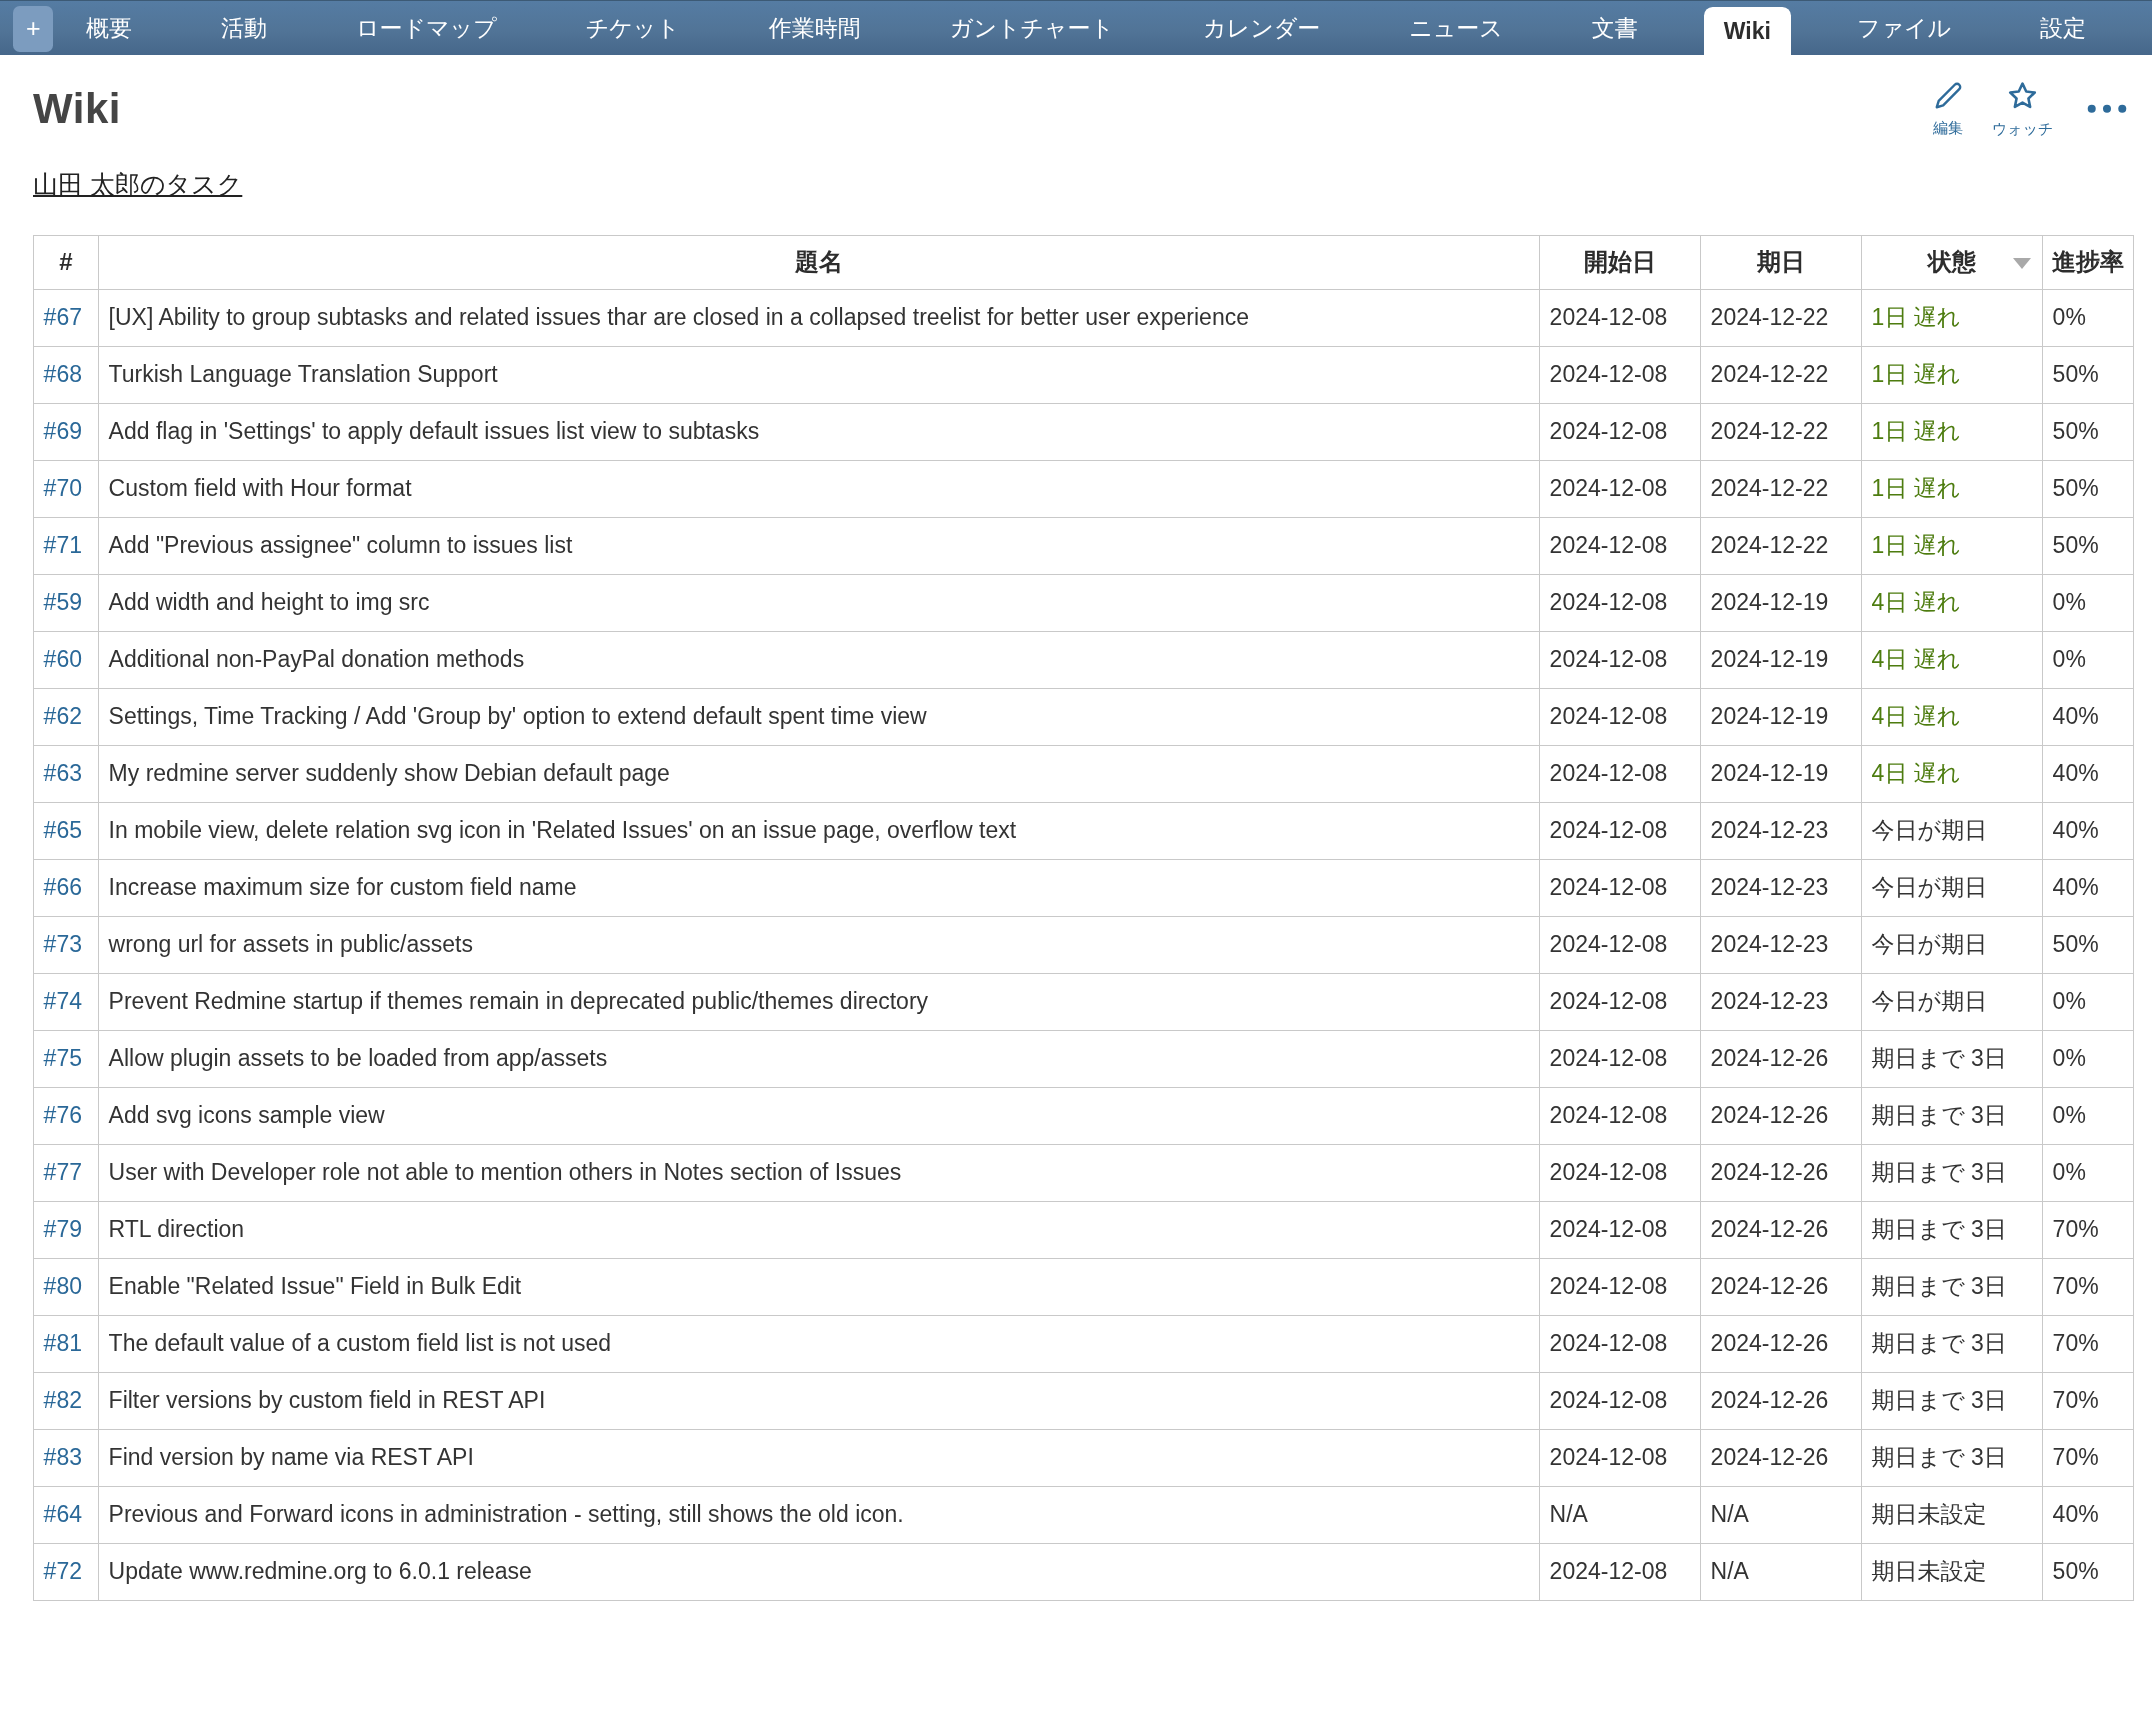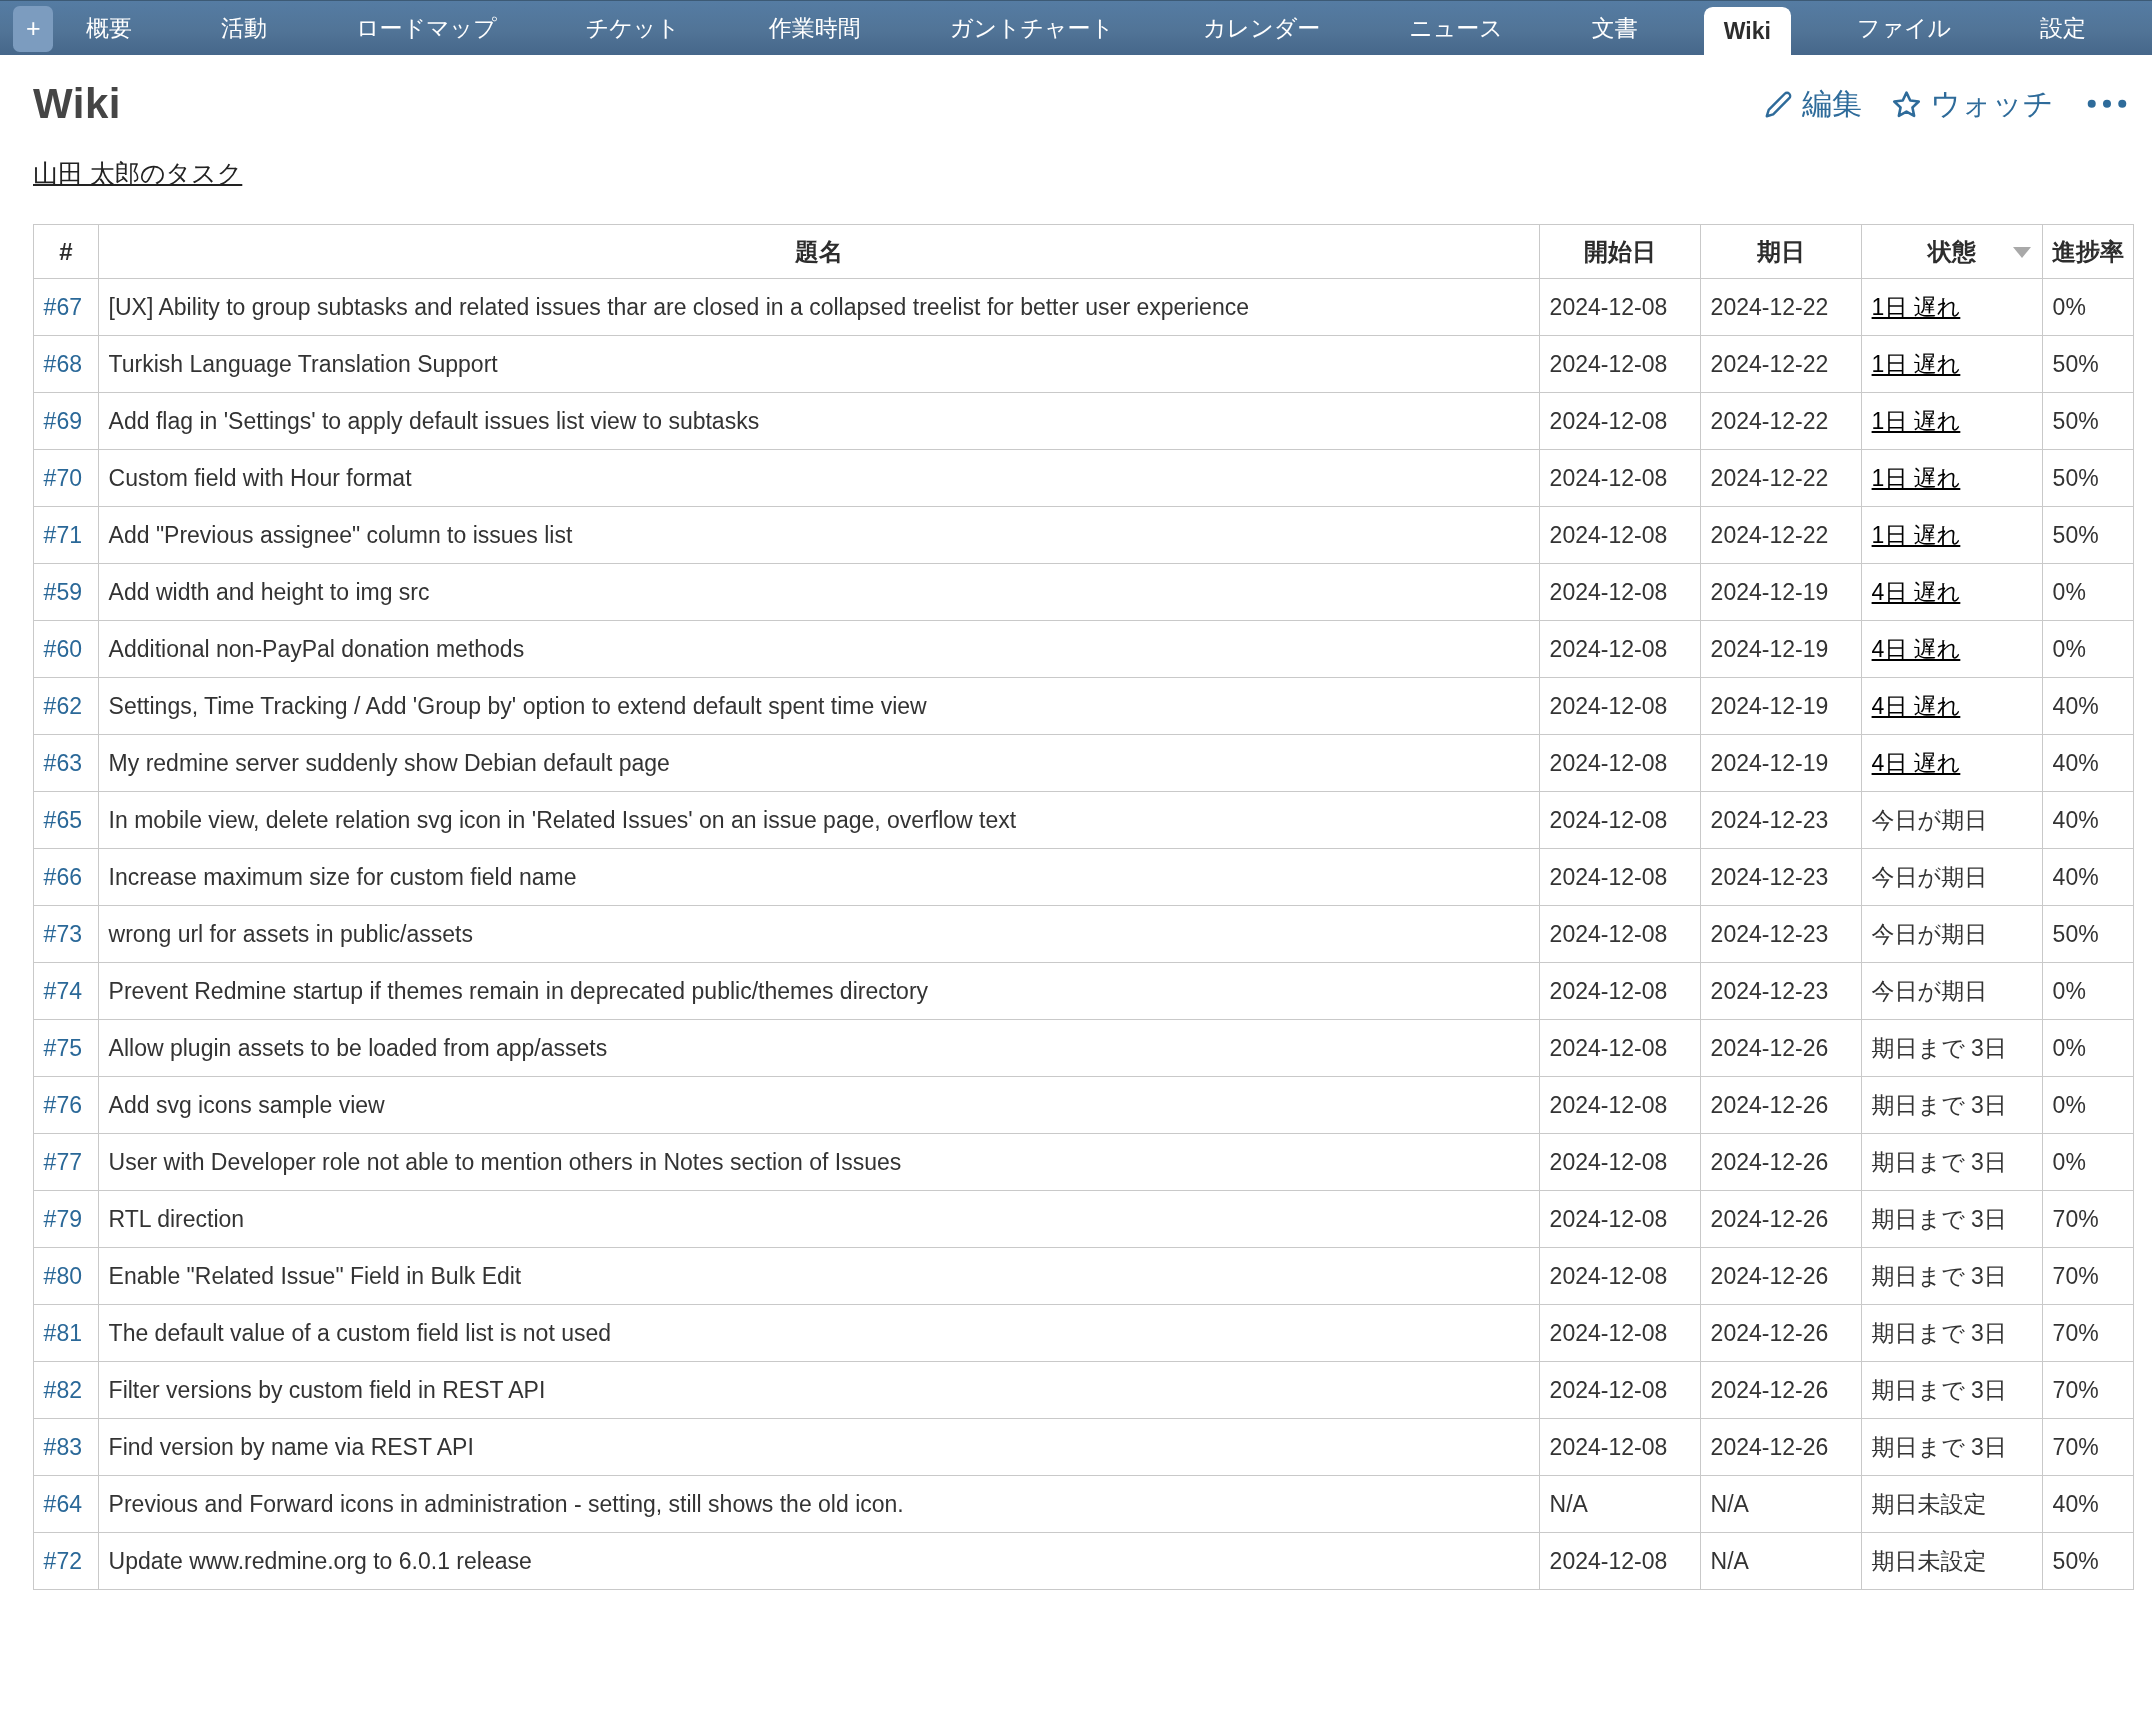--- a/index.html
+++ b/index.html
@@ -26,21 +26,21 @@
   }
   .nav-tab.active {
     background:#fff; color:#2d2d2d; font-weight:bold;
     border-radius:8.6px 8.6px 0 0; height:48px; align-self:flex-end; padding:0 20px;
   }
 
   
   .page-head { display:flex; align-items:center; margin:25px 21px 0 33px; }
   .page-title { font-size:42px; font-weight:bold; color:#454545; letter-spacing:0.5px; }
   .head-actions { margin-left:auto; display:flex; align-items:center; gap:29px; }
-  .head-link { display:flex; align-items:center; gap:8.6px; color:#2e6b9a; font-size:30px; cursor:pointer; text-decoration:none; }
+  .head-link { display:flex; align-items:center; gap:8.6px; color:#2e6b9a; font-size:15px; cursor:pointer; text-decoration:none;flex-direction:column; }
   .head-link svg { display:block; }
   .more-btn { display:flex; align-items:center; cursor:pointer; color:#2e6b9a; padding:0 3.8px; }
 
   .subtitle { margin:29px 8px 0 33px; font-size:25px; color:#222;text-decoration:underline; }
 
   
   .tbl-wrap { margin:34px 0 0 33px; }
   table.issues {
     border-collapse:collapse; table-layout:fixed; width:2098px;
     font-size:23px; color:#333;
@@ -51,21 +51,21 @@
   table.issues th { height:54px; font-size:24px; font-weight:bold; text-align:center; position:relative; color:#2d2d2d; }
   table.issues td { height:57px; padding:0 7.6px 0 9.6px; }
   col.c-id       { width:65px; }
   col.c-subject  { width:1441px; }
   col.c-start    { width:161px; }
   col.c-due      { width:161px; }
   col.c-status   { width:181px; }
   col.c-progress { width:91px; }
   td.cell-subject { padding-left:12.4px; }
   a.issue-link { color:#2a6898; text-decoration:none; cursor:pointer; }
-  td.cell-status.late { color:#000000;text-decoration:underline; }
+  td.cell-status.late { color:#4d7c0f; }
   .sort-caret {
     position:absolute; right:11.5px; top:22px; width:0; height:0;
     border-left:9.6px solid transparent; border-right:9.6px solid transparent;
     border-top:11.5px solid #a9a9a9;
   }
 </style>
 </head>
 <body>
 
 <div class="topnav">

